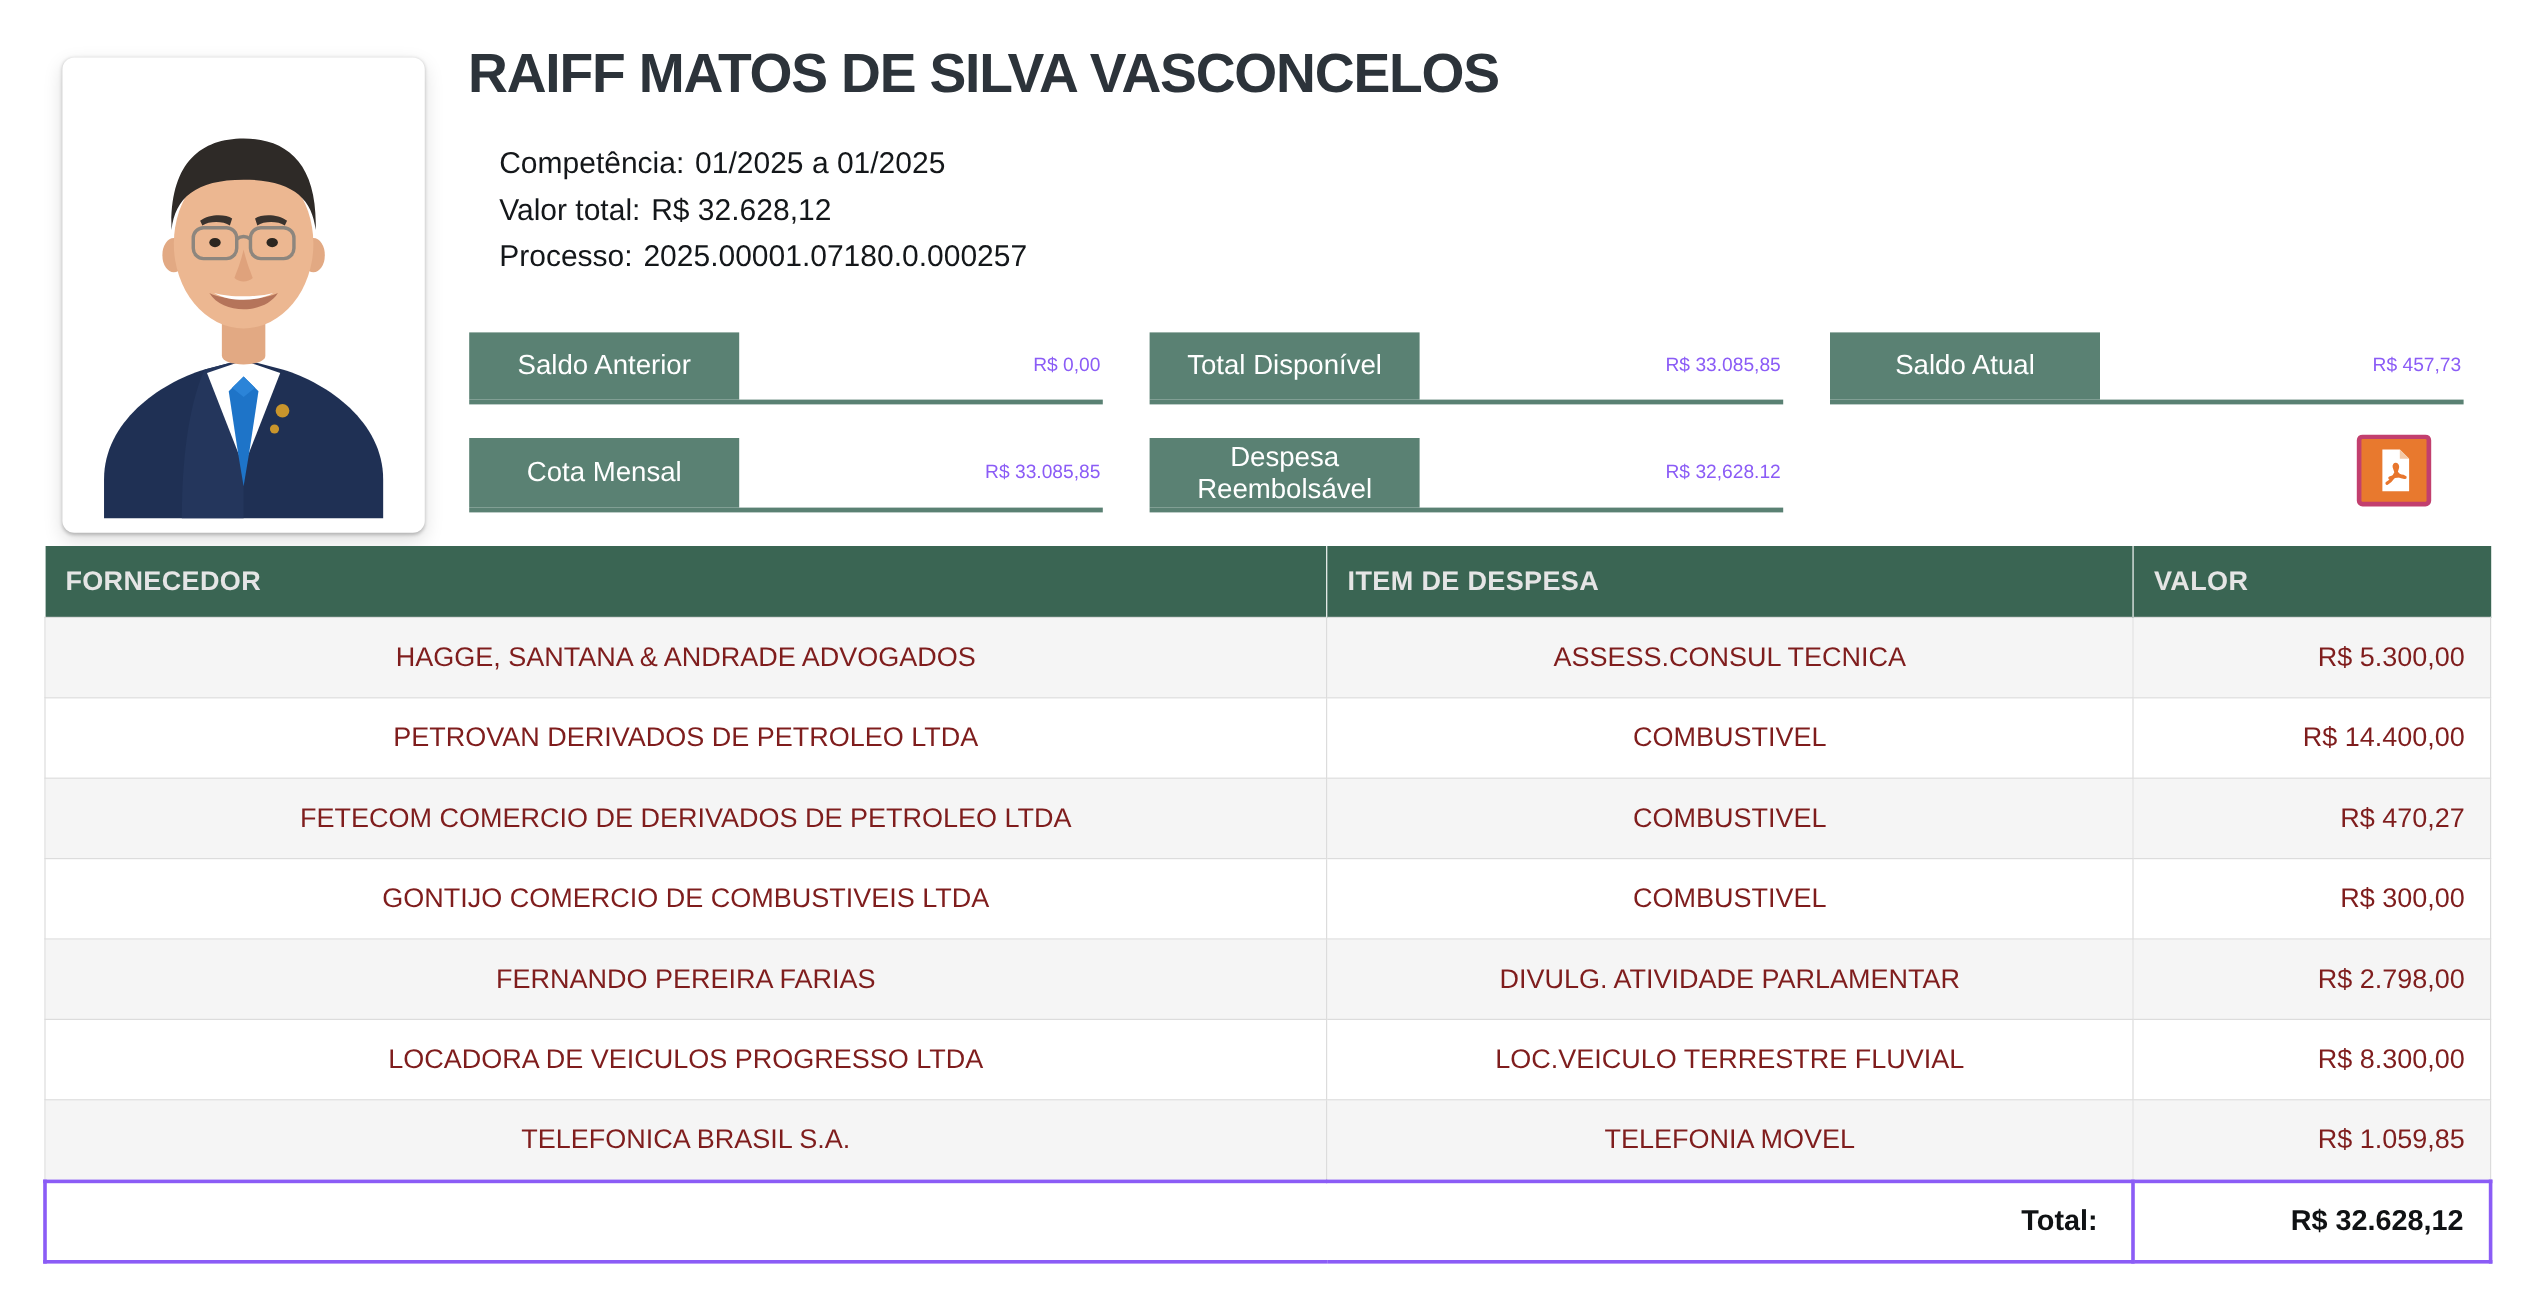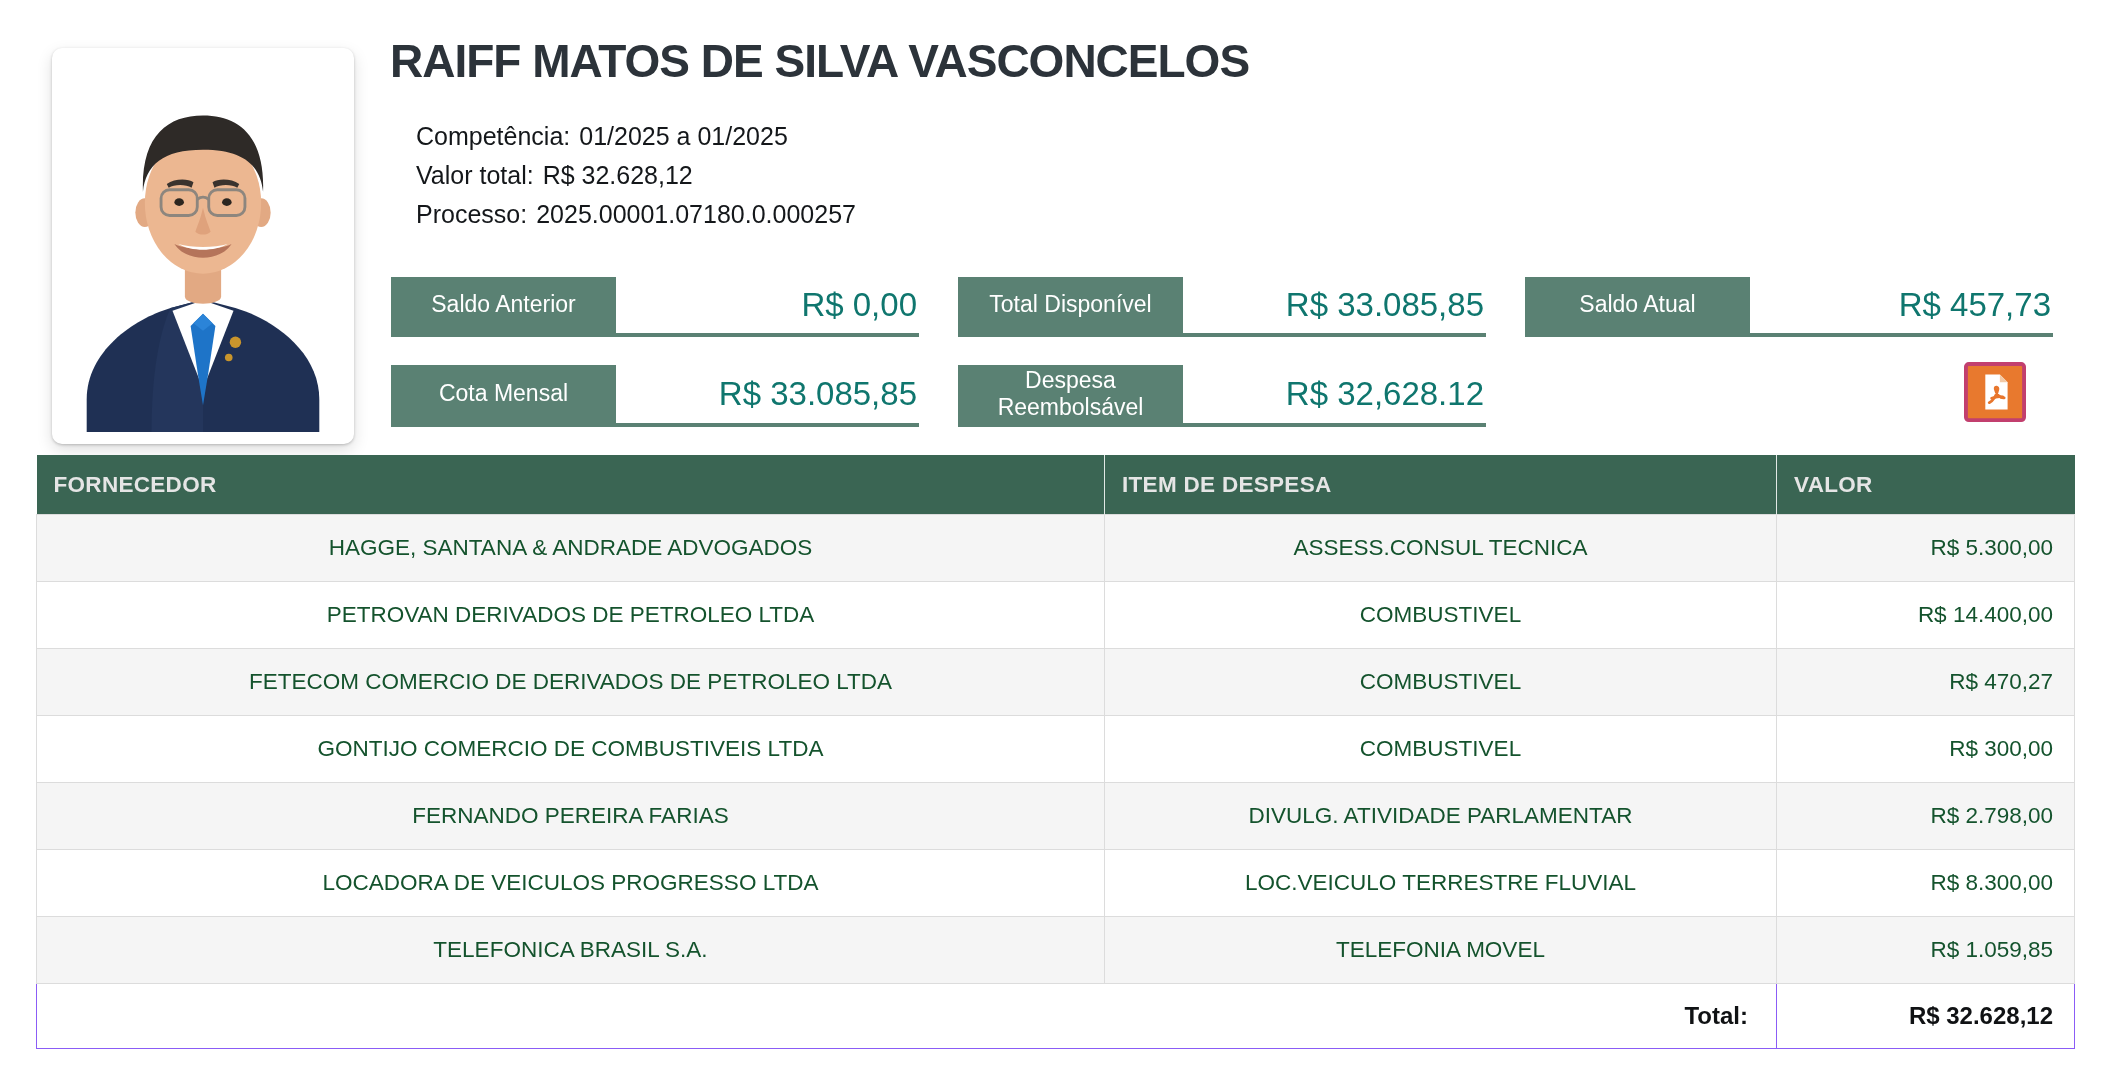--- a/index.html
+++ b/index.html
@@ -35,48 +35,48 @@
   .s3{left:391px;top:365px;height:58px;}
   .s4{left:958px;top:365px;height:58px;}
   .s-label{
     position:absolute;left:0;top:0;height:100%;width:225px;
     background:#5A8173;color:#fff;
     display:flex;align-items:center;justify-content:center;text-align:center;
     font-size:23px;line-height:1.18;padding:0 26px;box-sizing:border-box;
   }
   .s-value{
     position:absolute;right:2px;top:0;height:100%;
-    display:flex;align-items:center;font-size:33px;color:#0f766e;
+    display:flex;align-items:center;font-size:16px;color:#8b5cf6;
   }
   
   .pdf-btn{
     position:absolute;left:1963px;top:362px;width:64px;height:62px;
     padding:0;border:none;background:transparent;cursor:pointer;
   }
   .pdf-btn svg{display:block;width:64px;height:62px;}
   
   .table-wrap{position:absolute;left:36px;top:455px;width:2038px;}
   table{border-collapse:collapse;table-layout:fixed;width:100%;}
   col.c1{width:1068px;} col.c2{width:672px;} col.c3{width:298px;}
   thead th{
     background:#3A6553;color:#e5e5e5;height:59px;
     font-size:22.5px;font-weight:700;text-align:left;
     padding:0 0 0 17px;letter-spacing:.3px;
   }
   thead th + th{border-left:1px solid rgba(255,255,255,.85);}
   tbody td{
     height:66px;border:1px solid #dcdcdc;
-    font-size:22.5px;color:#14532d;text-align:center;
+    font-size:22.5px;color:#7f1d1d;text-align:center;
     padding:0 10px;overflow:hidden;white-space:nowrap;
   }
   tbody tr:nth-child(odd) td{background:#f5f5f5;}
   tbody tr:nth-child(even) td{background:#ffffff;}
   td.valor{text-align:right;padding-right:21px;}
   tr.total-row td{
-    height:64px;background:#fff;border:1px solid #8b5cf6;
+    height:64px;background:#fff;border:3px solid #8b5cf6;
     font-weight:700;font-size:24px;color:#101214;
   }
   td.total-label{text-align:right;padding-right:28px;}
   td.total-value{text-align:right;padding-right:21px;}
 </style>
 </head>
 <body>
 
 <div class="photo-card">
   <svg viewBox="0 0 300 390" aria-hidden="true">

